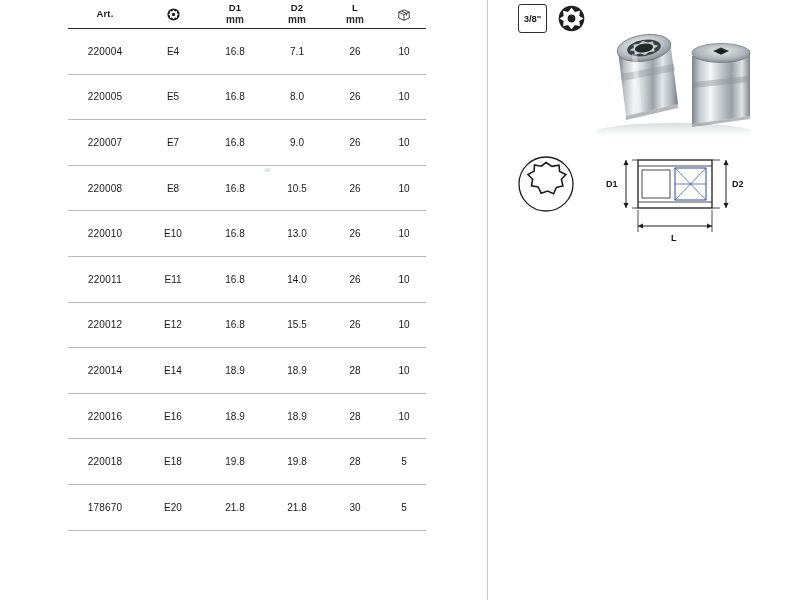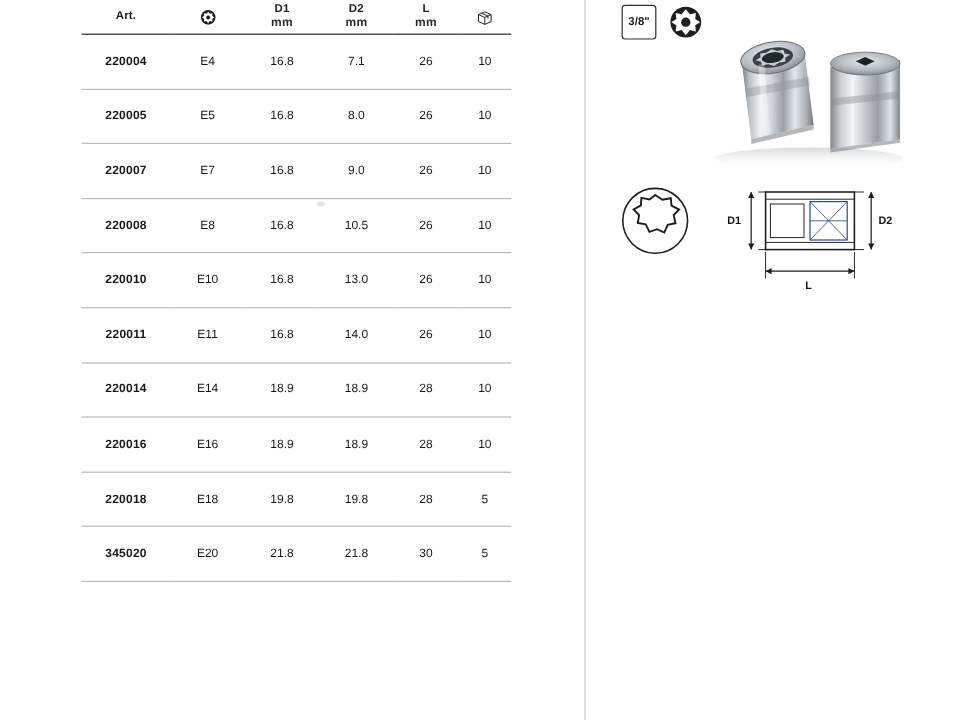--- a/index.html
+++ b/index.html
@@ -70,21 +70,21 @@
     text-align: center;
     font-size: 10px;
     border-bottom: 1.1px solid #b9b9b9;
     padding: 0;
     color: #181818;
   }
   table.spec tbody tr:last-child td {
     border-bottom: 1.1px solid #b9b9b9;
   }
   td.art {
-    font-weight: bold;
+    font-weight: normal;
     font-size: 10px;
     letter-spacing: 0.2px;
   }
 
   
   .torx-hdr {
     display: inline-block;
     width: 13px;
     height: 13px;
     position: relative;
@@ -293,20 +293,28 @@
         </tr>
         <tr>
           <td class="art">220011</td>
           <td>E11</td>
           <td>16.8</td>
           <td>14.0</td>
           <td>26</td>
           <td>10</td>
         </tr>
         <tr>
+          <td class="art">220012</td>
+          <td>E12</td>
+          <td>16.8</td>
+          <td>15.5</td>
+          <td>26</td>
+          <td>10</td>
+        </tr>
+        <tr>
           <td class="art">220014</td>
           <td>E14</td>
           <td>18.9</td>
           <td>18.9</td>
           <td>28</td>
           <td>10</td>
         </tr>
         <tr>
           <td class="art">220016</td>
           <td>E16</td>
@@ -317,21 +325,21 @@
         </tr>
         <tr>
           <td class="art">220018</td>
           <td>E18</td>
           <td>19.8</td>
           <td>19.8</td>
           <td>28</td>
           <td>5</td>
         </tr>
         <tr>
-          <td class="art">345020</td>
+          <td class="art">178670</td>
           <td>E20</td>
           <td>21.8</td>
           <td>21.8</td>
           <td>30</td>
           <td>5</td>
         </tr>
       </tbody>
     </table>
     <div class="artifact-dot"></div>
   </div>

